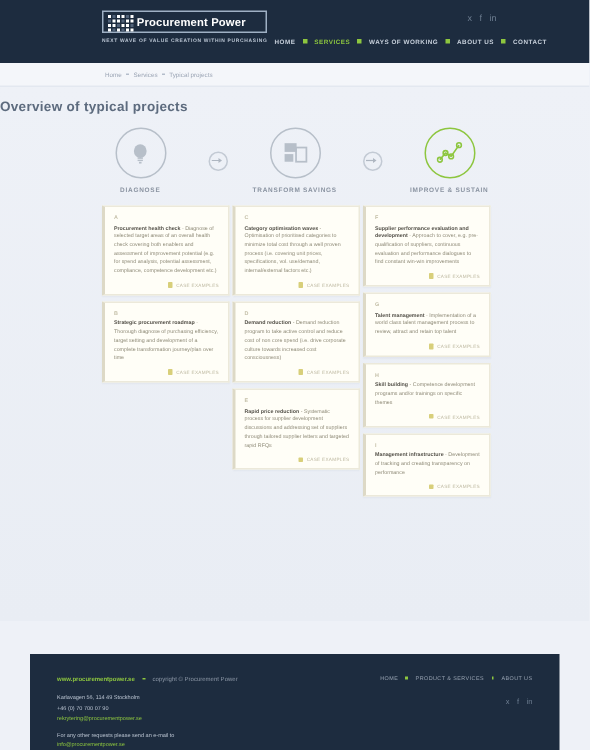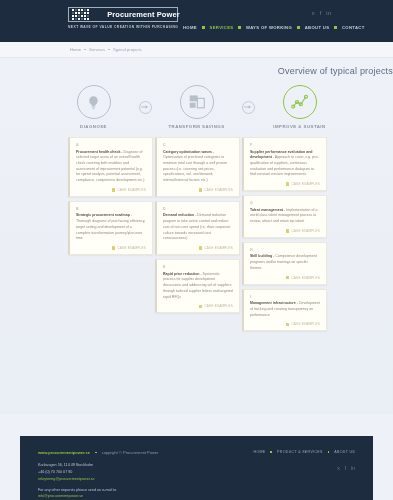--- a/index.html
+++ b/index.html
@@ -18,21 +18,21 @@
     position: relative;
   }
   .logo-wrap {
     position: absolute; left: 68px; top: 7px;
     width: 110px;
   }
   .logo-box {
     border: 1px solid #9fb0c4;
     background: #1d2c3f;
     padding: 2px 4px 2px 3px;
-    display: flex; align-items: center; gap: 18px;
+    display: flex; align-items: flex-start; gap: 2px;
     height: 15px;
   }
   .logo-grid {
     display: grid;
     grid-template-columns: repeat(6, 2.3px);
     grid-template-rows: repeat(4, 2.3px);
     gap: 0.7px;
     flex: none;
   }
   .logo-grid i { background: #ffffff; display:block; }
@@ -71,22 +71,22 @@
   .breadcrumb { display: flex; align-items: center; gap: 3px; }
   .breadcrumb span { color: #9aa4b4; font-size: 4.2px; }
   .breadcrumb .dot { width:1.8px; height:1.8px; background:#b4bdcb; display:block; }
 
   
   .main {
     background: linear-gradient(180deg,#eef1f7 0%, #e9edf4 100%);
     padding-top: 8px; position: relative; height: 356px;
   }
   .page-title {
-    text-align: right; color: #5d6b7e; font-size: 9px;
-    font-weight: normal; letter-spacing: 0.2px; margin-bottom: 9px;
+    text-align: left; color: #5d6b7e; font-size: 9px;
+    font-weight: bold; letter-spacing: 0.2px; margin-bottom: 9px;
   }
 
   
   .process {
     display: flex; align-items: center; justify-content: center;
     gap: 6px; margin-bottom: 4px;
   }
   .step { width: 78px; text-align: center; }
   .circle {
     width: 34px; height: 34px; border-radius: 50%;

